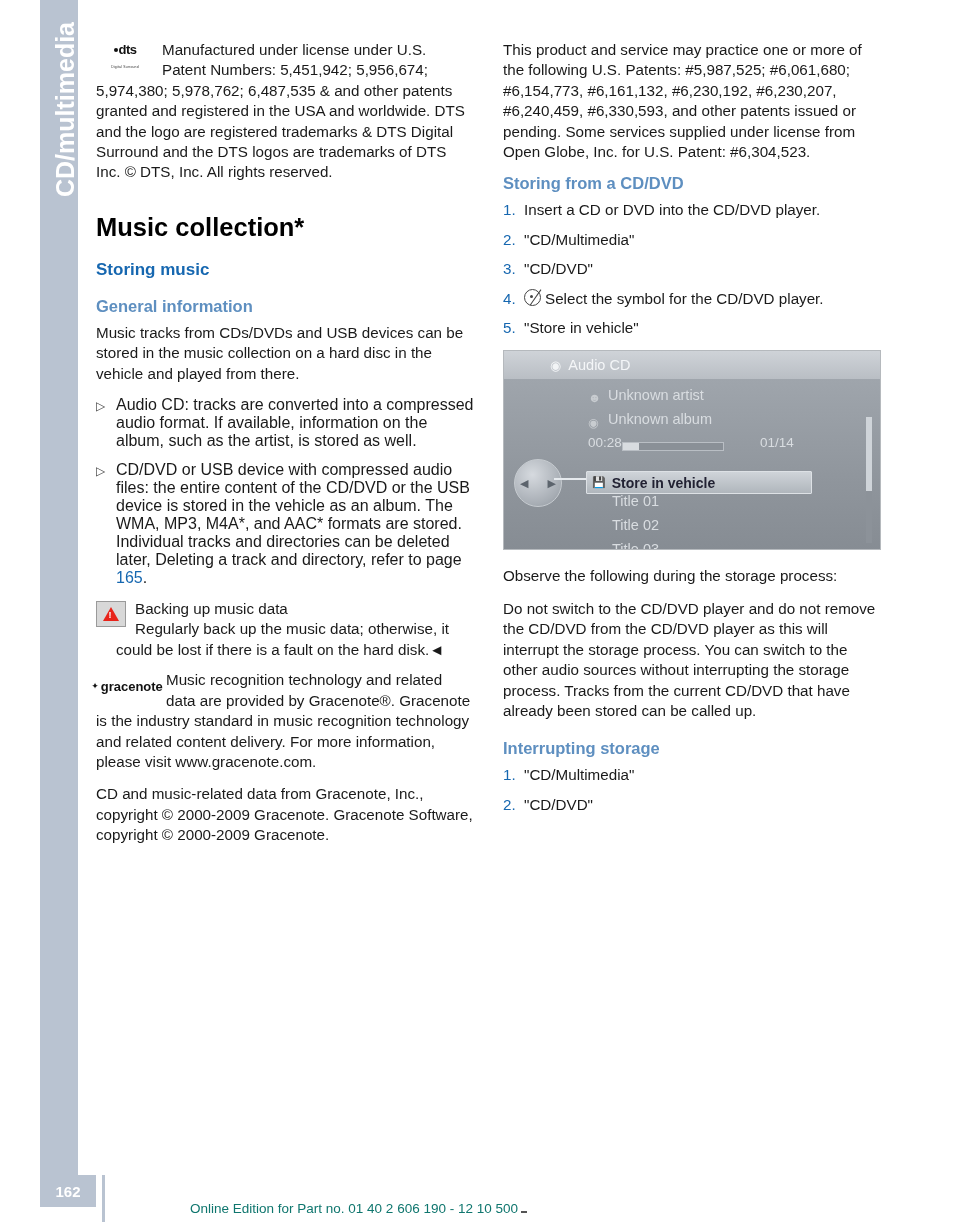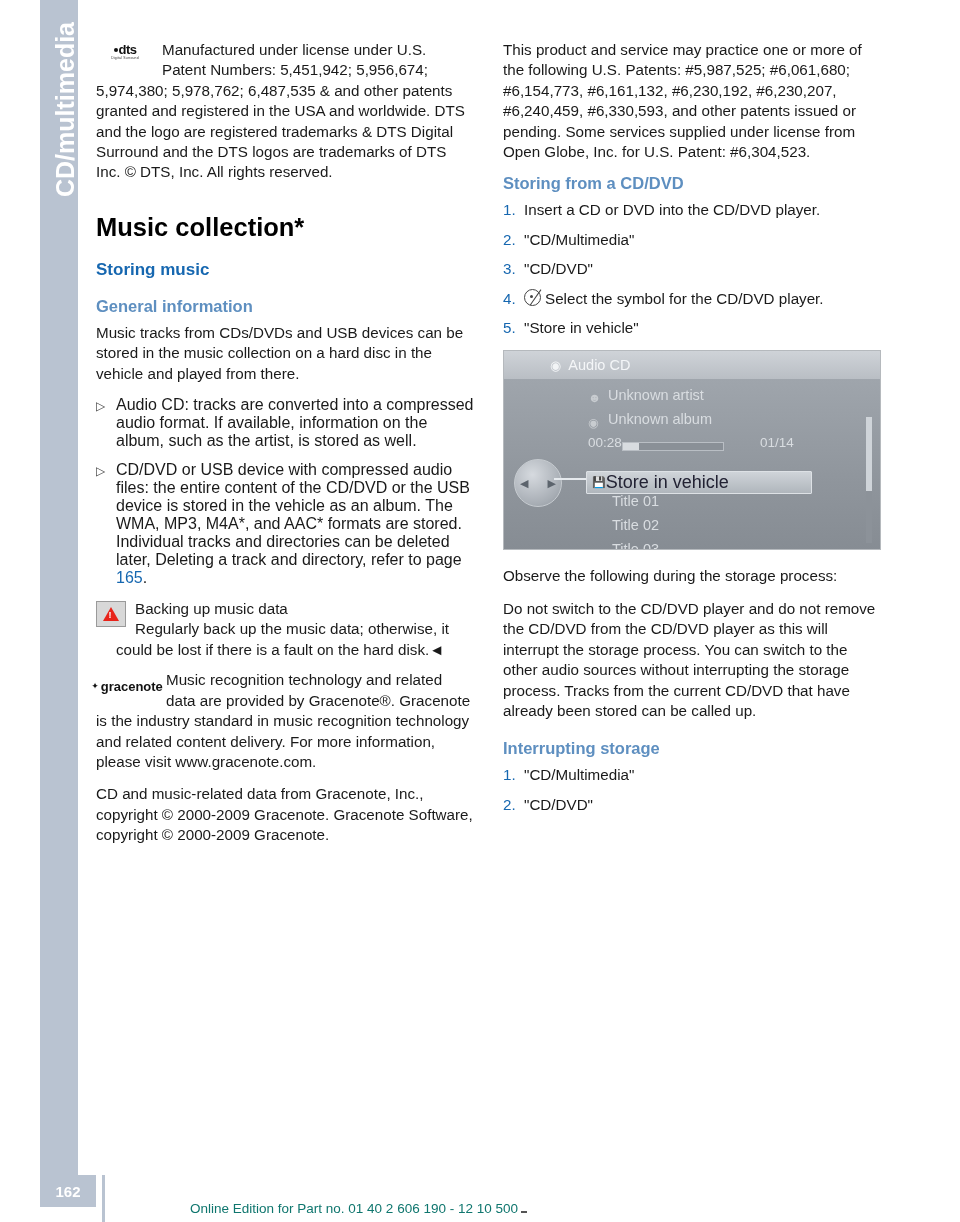--- a/index.html
+++ b/index.html
@@ -49,21 +49,21 @@
     color:#5e8fc0;font-weight:bold;font-size:16.5px;
     margin:17px 0 7px 0;
   }
   .para{margin:0 0 12px 0;}
 
   
   .dts-wrap{position:relative;margin-bottom:12px;}
   .dts-logo{
     float:left;width:58px;height:26px;margin:3px 8px 0 0;
     background:#ffffff;
-    display:flex;flex-direction:column;align-items:center;justify-content:flex-start;
+    display:flex;flex-direction:column;align-items:center;justify-content:space-between;
     line-height:1;
   }
   .dts-logo .d1{font-size:13px;font-weight:bold;color:#111;letter-spacing:-0.5px;}
   .dts-logo .d2{font-size:3.4px;color:#333;letter-spacing:0.2px;margin-top:1px;}
   .dts-logo .dot{display:inline-block;width:4px;height:4px;border-radius:50%;background:#111;vertical-align:2px;margin-right:1px;}
 
   
   .gn-logo{
     float:left;width:62px;height:24px;margin:4px 8px 2px 0;
     display:flex;align-items:center;justify-content:center;
@@ -125,21 +125,21 @@
     background:linear-gradient(180deg,#9fa5ac 0%,#8f959c 60%,#868c93 100%);}
   .scr-row{position:absolute;color:#d9dde1;font-size:14.5px;}
   .scr-ic{position:absolute;color:#c8ccd0;font-size:12.5px;}
   .hl{
     position:absolute;left:82px;top:92px;width:224px;height:21px;
     background:linear-gradient(180deg,#cfd4d9,#b0b6bc);
     border:1px solid #dde1e5;border-radius:1px;
     display:flex;align-items:center;
   }
   .hl .hic{margin-left:5px;color:#3f4a55;font-size:11px;}
-  .hl .htx{color:#223;font-size:18px;}
+  .hl .htx{margin-left:6px;color:#223;font-size:14px;font-weight:bold;}
   .knob{
     position:absolute;left:10px;top:80px;width:46px;height:46px;border-radius:50%;
     background:radial-gradient(circle at 38% 32%,#d6dadf,#a7adb4 70%,#8d939a);
     border:1px solid #c6cbd0;
   }
   .knob .arrL,.knob .arrR{position:absolute;top:17px;color:#5c646d;font-size:11px;}
   .knob .arrL{left:5px;} .knob .arrR{right:5px;}
   .connector{position:absolute;left:50px;top:99px;width:34px;height:2px;background:#e6eaee;}
   .progress{
     position:absolute;left:118px;top:63px;width:100px;height:7px;

